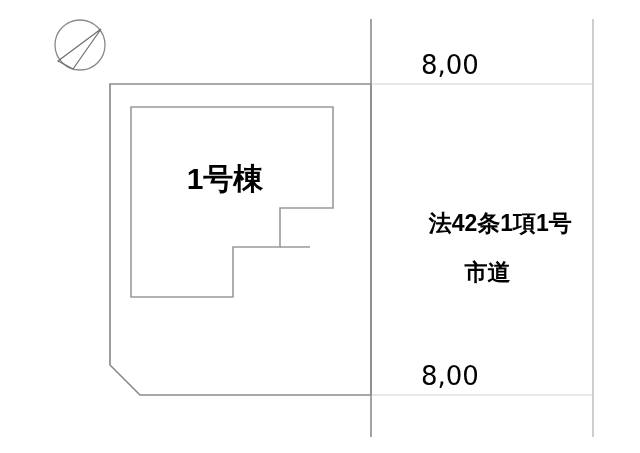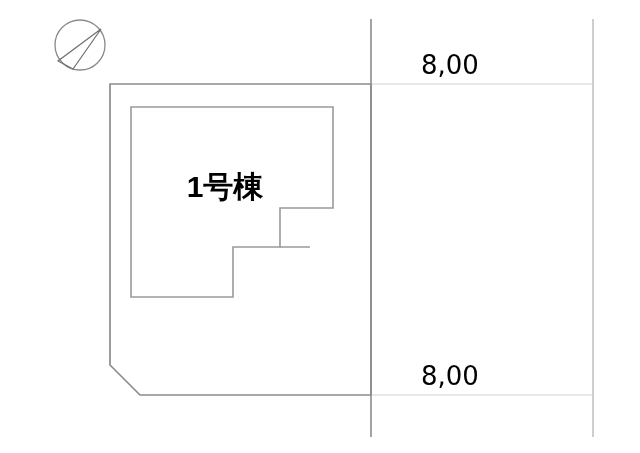--- a/index.html
+++ b/index.html
@@ -34,21 +34,20 @@
     text-align: center;
     user-select: none;
   }
   .label-building {
     font-weight: bold;
     font-size: 30px;
     letter-spacing: 0px;
     left: 160px;
     top: 163px;
     width: 130px;
-    margin-top: 8px;
   }
   .label-road {
     font-weight: bold;
     font-size: 23px;
     left: 390px;
     top: 186px;
     width: 195px;
   }
   .label-road .road-line2 {
     display: block;
@@ -90,18 +89,22 @@
     <line x1="280" y1="247" x2="310" y2="247" stroke="#9a9a9a" stroke-width="1.5"></line>
 
     <g>
       <circle cx="80" cy="45" r="25" fill="none" stroke="#8a8a8a" stroke-width="1.3"></circle>
       <polygon points="101,29 58,61 73,69" fill="none" stroke="#6f6f6f" stroke-width="1.2" stroke-linejoin="miter"></polygon>
     </g>
   </svg>
 
   <div class="label label-building">1号棟</div>
 
+  <div class="label label-road">
+    <span class="road-line1">法42条1項1号</span>
+    <span class="road-line2">市道</span>
+  </div>
 
   <div class="label label-dim label-dim-top">8,00</div>
 
   <div class="label label-dim label-dim-bottom">8,00</div>
 
 </div>
 
 </body></html>

